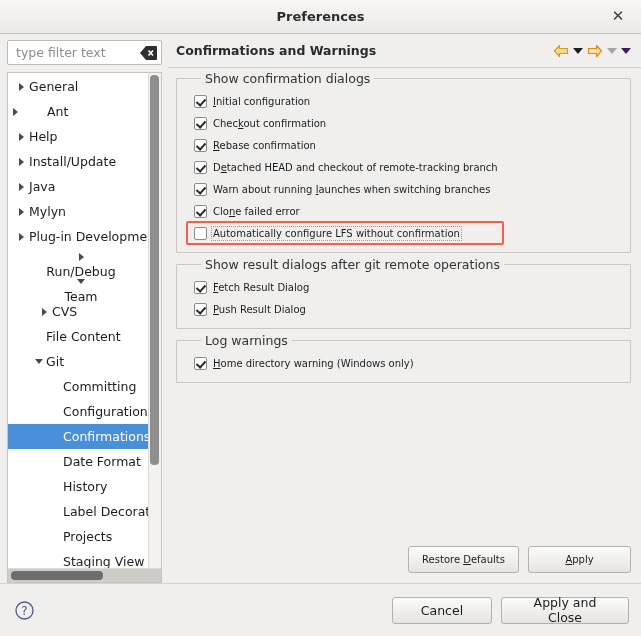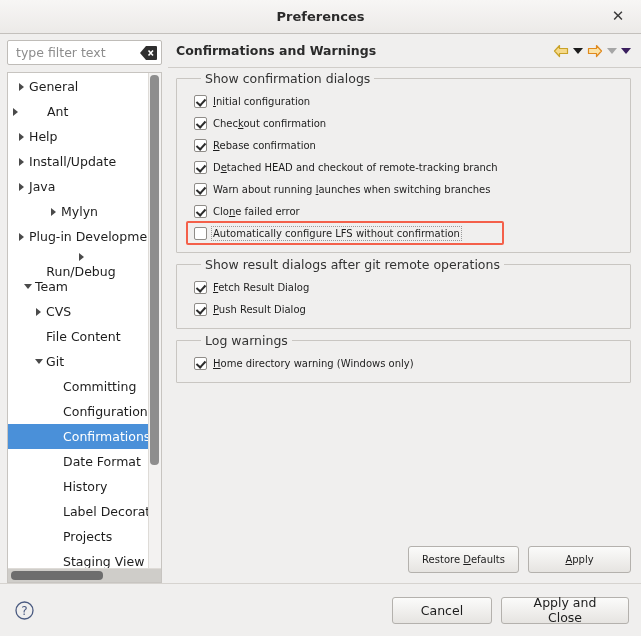--- a/index.html
+++ b/index.html
@@ -184,45 +184,45 @@
                   <span class="arrow-r"></span>
                 </span>
                 <span>Install/Update</span>
               </div>
               <div class="titem" style="padding-left: 6px;">
                 <span class="tw">
                   <span class="arrow-r"></span>
                 </span>
                 <span>Java</span>
               </div>
-              <div class="titem" style="padding-left: 6px; margin-left: 32px;">
+              <div class="titem" style="padding-left: 6px;">
                 <span class="tw">
                   <span class="arrow-r"></span>
                 </span>
                 <span>Mylyn</span>
               </div>
               <div class="titem" style="padding-left: 6px;">
                 <span class="tw">
                   <span class="arrow-r"></span>
                 </span>
                 <span>Plug-in Development</span>
               </div>
               <div class="titem" style="padding-left: 6px; flex-direction: column;">
                 <span class="tw">
                   <span class="arrow-r"></span>
                 </span>
                 <span>Run/Debug</span>
               </div>
-              <div class="titem" style="padding-left: 12px;">
+              <div class="titem" style="padding-left: 6px; flex-direction: column;">
                 <span class="tw">
                   <span class="arrow-d"></span>
                 </span>
                 <span>Team</span>
               </div>
-              <div class="titem" style="padding-left: 23px;">
+              <div class="titem" style="padding-left: 29px;">
                 <span class="tw">
                   <span class="arrow-r"></span>
                 </span>
                 <span>CVS</span>
               </div>
               <div class="titem" style="padding-left: 23px;">
                 <span class="tw"></span>
                 <span>File Content</span>
               </div>
               <div class="titem" style="padding-left: 23px;">

